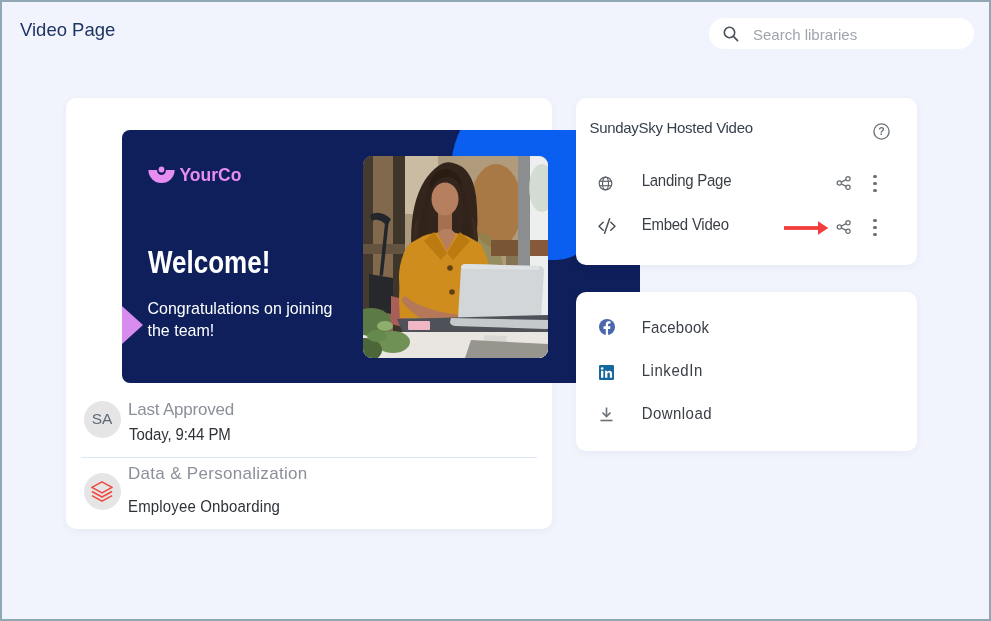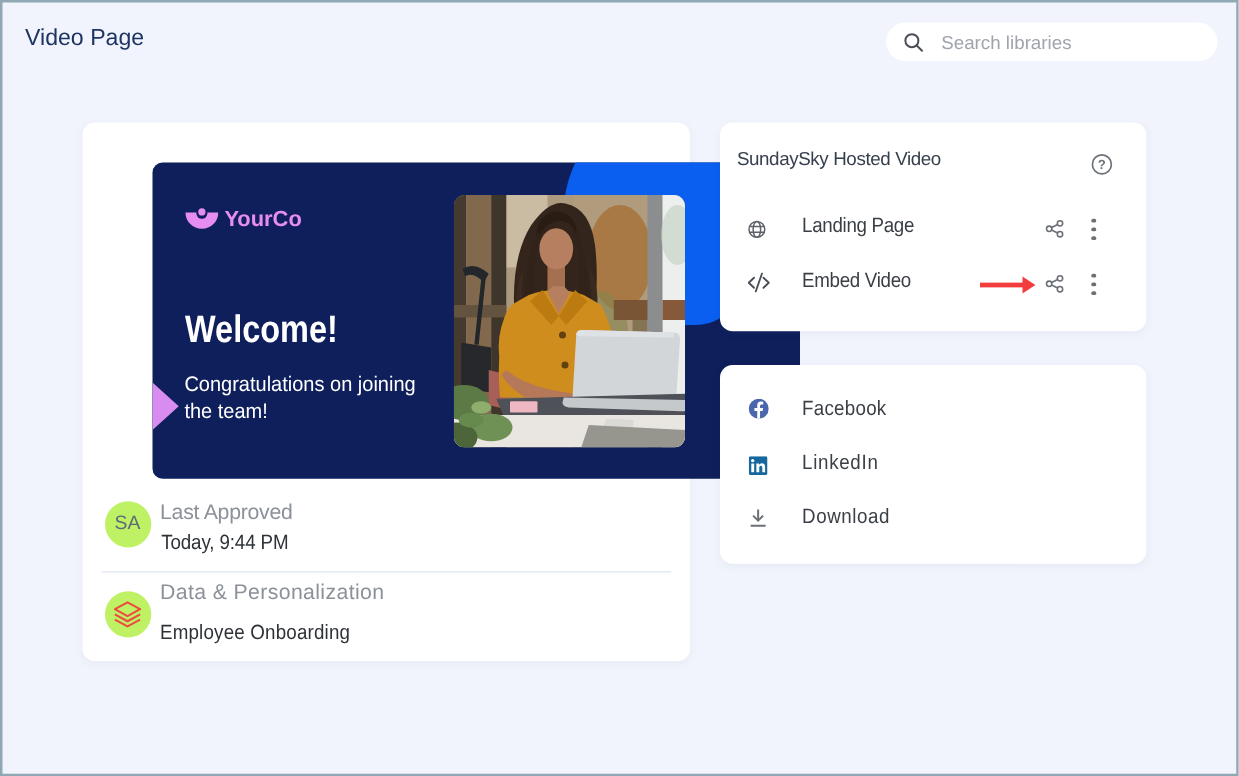--- a/index.html
+++ b/index.html
@@ -24,21 +24,21 @@
   #photo { position:absolute; left:241px; top:26px; width:185px; height:202px; border-radius:9px; overflow:hidden; }
   #logo-icon { position:absolute; left:26px; top:34.5px; }
   #logo-txt { position:absolute; left:57.5px; top:34.8px; color:#e78df2; font-weight:bold; font-size:17.5px; line-height:1.15; }
   #welcome { position:absolute; left:26px; top:115px; color:#fff; font-weight:bold; font-size:26px; transform:scaleY(1.18); transform-origin:top left; }
   #congrats { position:absolute; left:25.5px; top:168px; color:#fff; font-size:16px; line-height:20.5px; transform:scaleY(1.05); transform-origin:top left; }
   #tri { position:absolute; left:0; top:176px; width:0; height:0; border-top:19px solid transparent; border-bottom:19px solid transparent; border-left:21px solid #d88cf0; }
   #carousel { position:absolute; right:17px; bottom:8.5px; display:flex; align-items:center; }
   #carousel .dot { width:4.4px; height:4.4px; border-radius:1.5px; background:#fff; margin-left:4.8px; }
   #carousel .dot.dim { background:#2e3a68; }
 
-  .avatar { position:absolute; width:37px; height:37px; border-radius:50%; background:#bef264; display:flex; align-items:center; justify-content:center; }
+  .avatar { position:absolute; width:37px; height:37px; border-radius:50%; background:#e5e5e5; display:flex; align-items:center; justify-content:center; }
   .m-label { position:absolute; font-size:17px; color:#8b9099; letter-spacing:-0.2px; }
   .m-value { position:absolute; font-size:15px; color:#2e3238; letter-spacing:-0.1px; transform:scaleY(1.1); transform-origin:top left; }
   #divider1 { position:absolute; left:15px; top:359px; width:456px; height:1px; background:#dde6f2; }
 
   
   #rcard1 { left:574px; top:96px; width:341px; height:167px; }
   #rcard2 { left:574px; top:290px; width:341px; height:159px; }
   .rtitle { position:absolute; left:13.5px; top:21px; font-size:15px; color:#353f4c; letter-spacing:-0.3px; }
   .rowtxt { position:absolute; left:65.7px; font-size:15px; color:#3a3f46; letter-spacing:-0.25px; transform:scaleY(1.1); transform-origin:top left; }
   .icn { position:absolute; }

